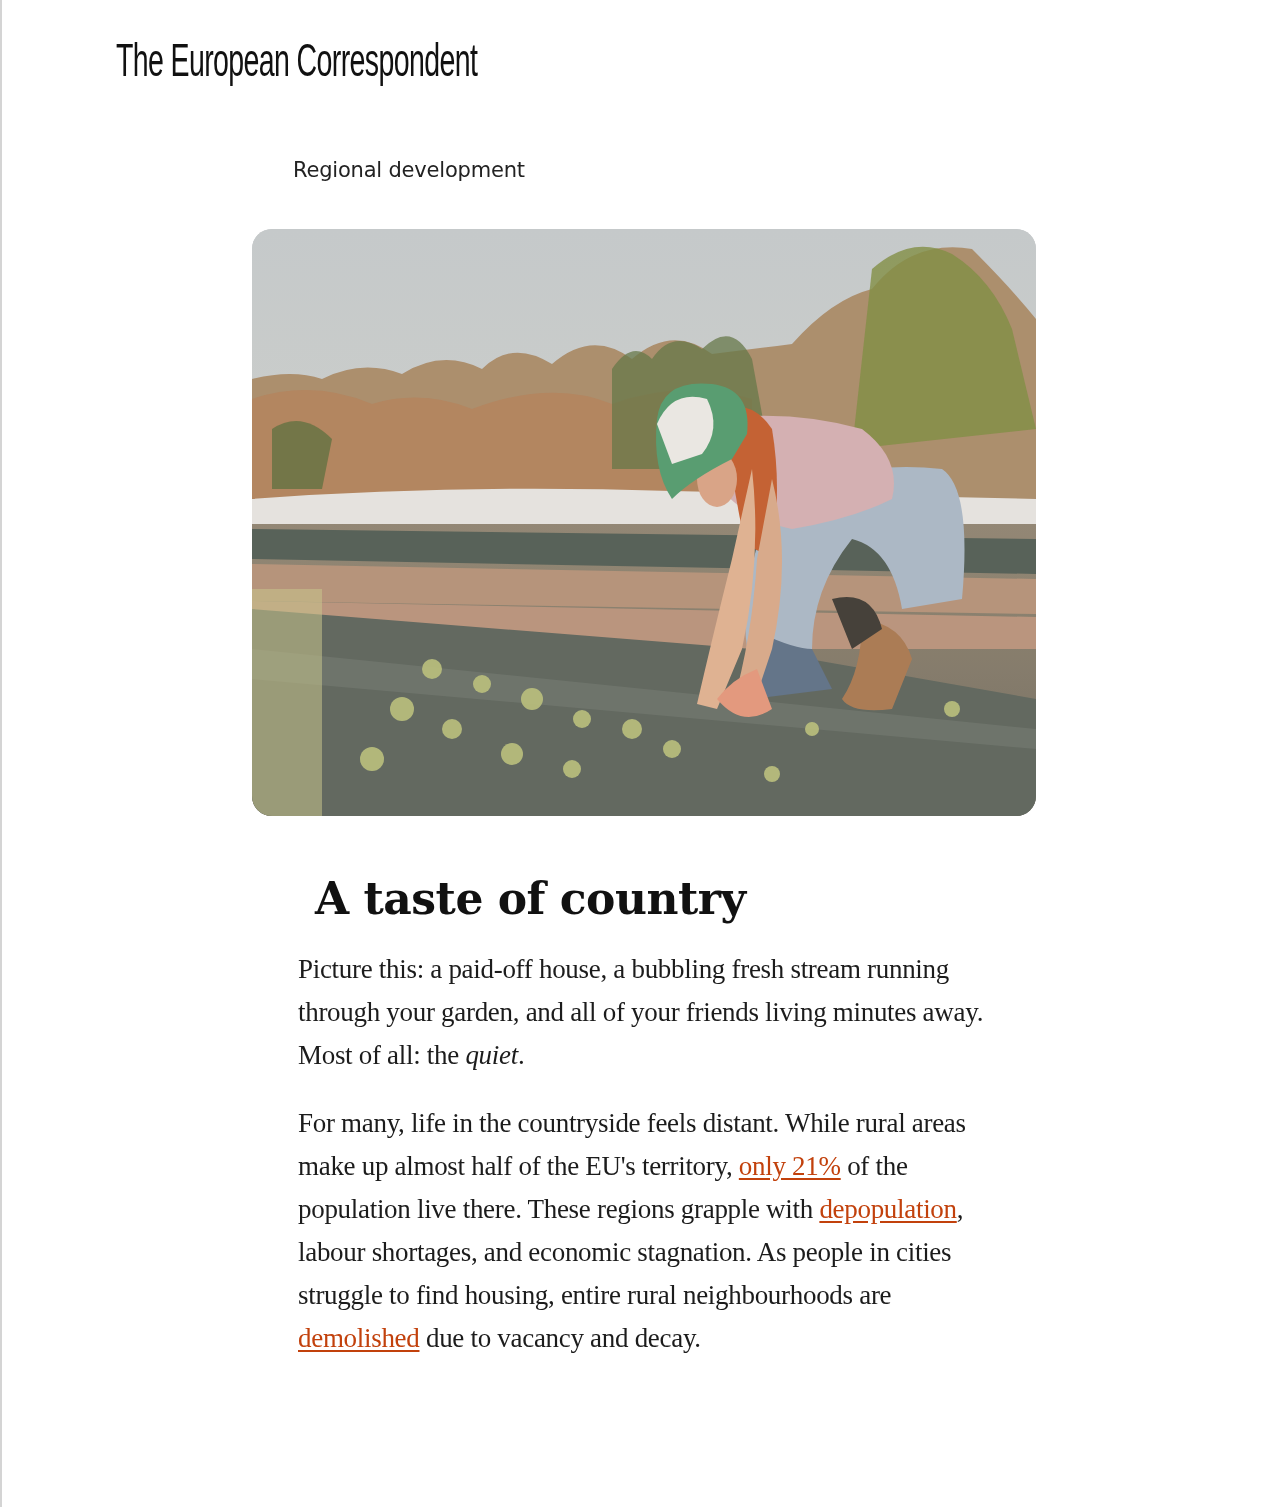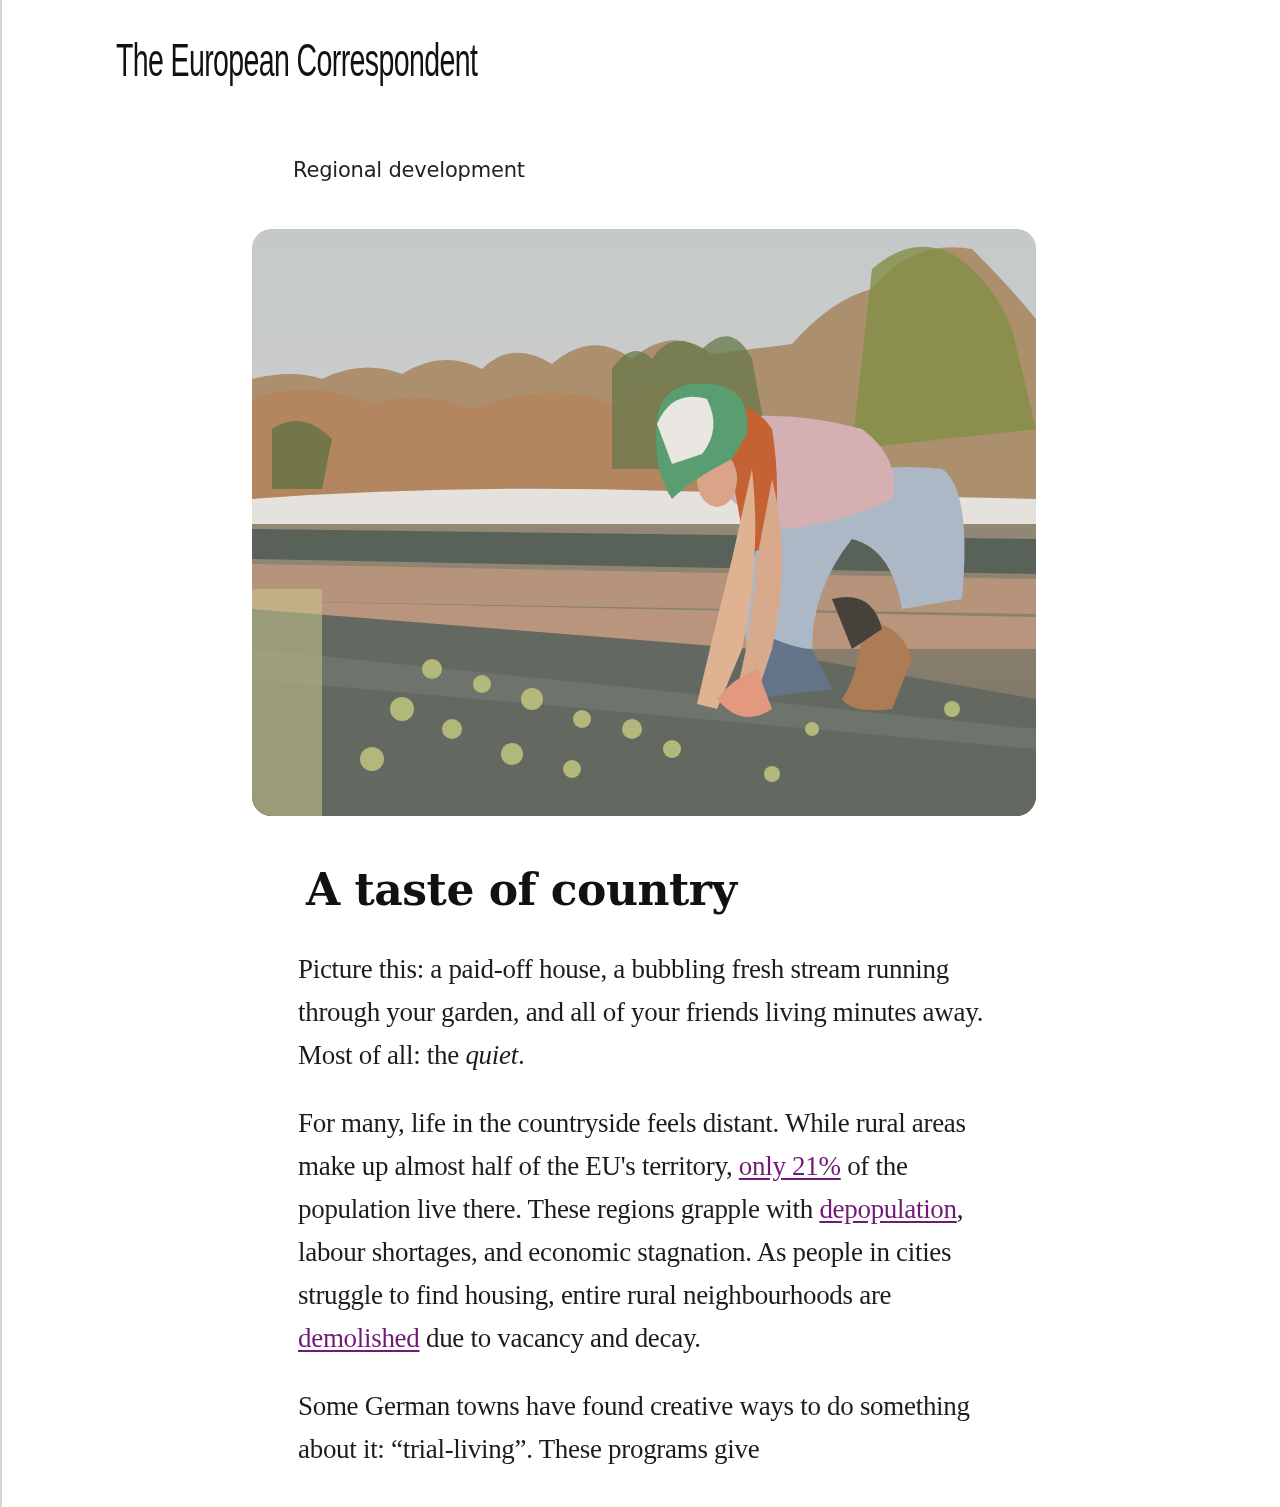--- a/index.html
+++ b/index.html
@@ -50,21 +50,21 @@
       height: 587px;
       border-radius: 20px;
       overflow: hidden;
       background: #c9cdd0;
     }
     .hero svg { display: block; }
     .headline {
       position: absolute;
       left: 296px;
       top: 850px;
-      margin: 8px;
+      margin: 17px;
       font-family: "DejaVu Serif", serif;
       font-weight: bold;
       font-size: 44px;
       line-height: 64px;
       color: #111;
       letter-spacing: -0.5px;
     }
     .article-body {
       position: absolute;
       left: 296px;
@@ -73,21 +73,21 @@
       font-family: "Liberation Serif", serif;
       font-size: 27px;
       line-height: 43px;
       color: #1c1c1c;
       letter-spacing: -0.3px;
     }
     .article-body p {
       margin: 0 0 25px 0;
     }
     .article-body a {
-      color: #701a75;
+      color: #c2410c;
       text-decoration: underline;
       text-underline-offset: 3px;
     }
     .article-body em { font-style: italic; }
   </style>
 </head>
 <body>
 
 <a class="masthead">The European Correspondent</a>
 
@@ -164,14 +164,13 @@
 
     <rect x="0" y="0" width="784" height="587" fill="#d8c8b0" opacity="0.08"></rect>
   </svg>
 </div>
 
 <h1 class="headline">A taste of country</h1>
 
 <div class="article-body">
   <p><span>Picture this: a paid-off house, a bubbling fresh stream running through your garden, and all of your friends living minutes away. Most of all: the </span><em>quiet</em><span>.</span></p>
   <p><span>For many, life in the countryside feels distant. While rural areas make up almost half of the EU's territory, </span><a>only 21%</a><span> of the population live there. These regions grapple with </span><a>depopulation</a><span>, labour shortages, and economic stagnation. As people in cities struggle to find housing, entire rural neighbourhoods are </span><a>demolished</a><span> due to vacancy and decay.</span></p>
-  <p><span>Some German towns have found creative ways to do something about it: “trial-living”. These programs give</span></p>
 </div>
 
 </body></html>

